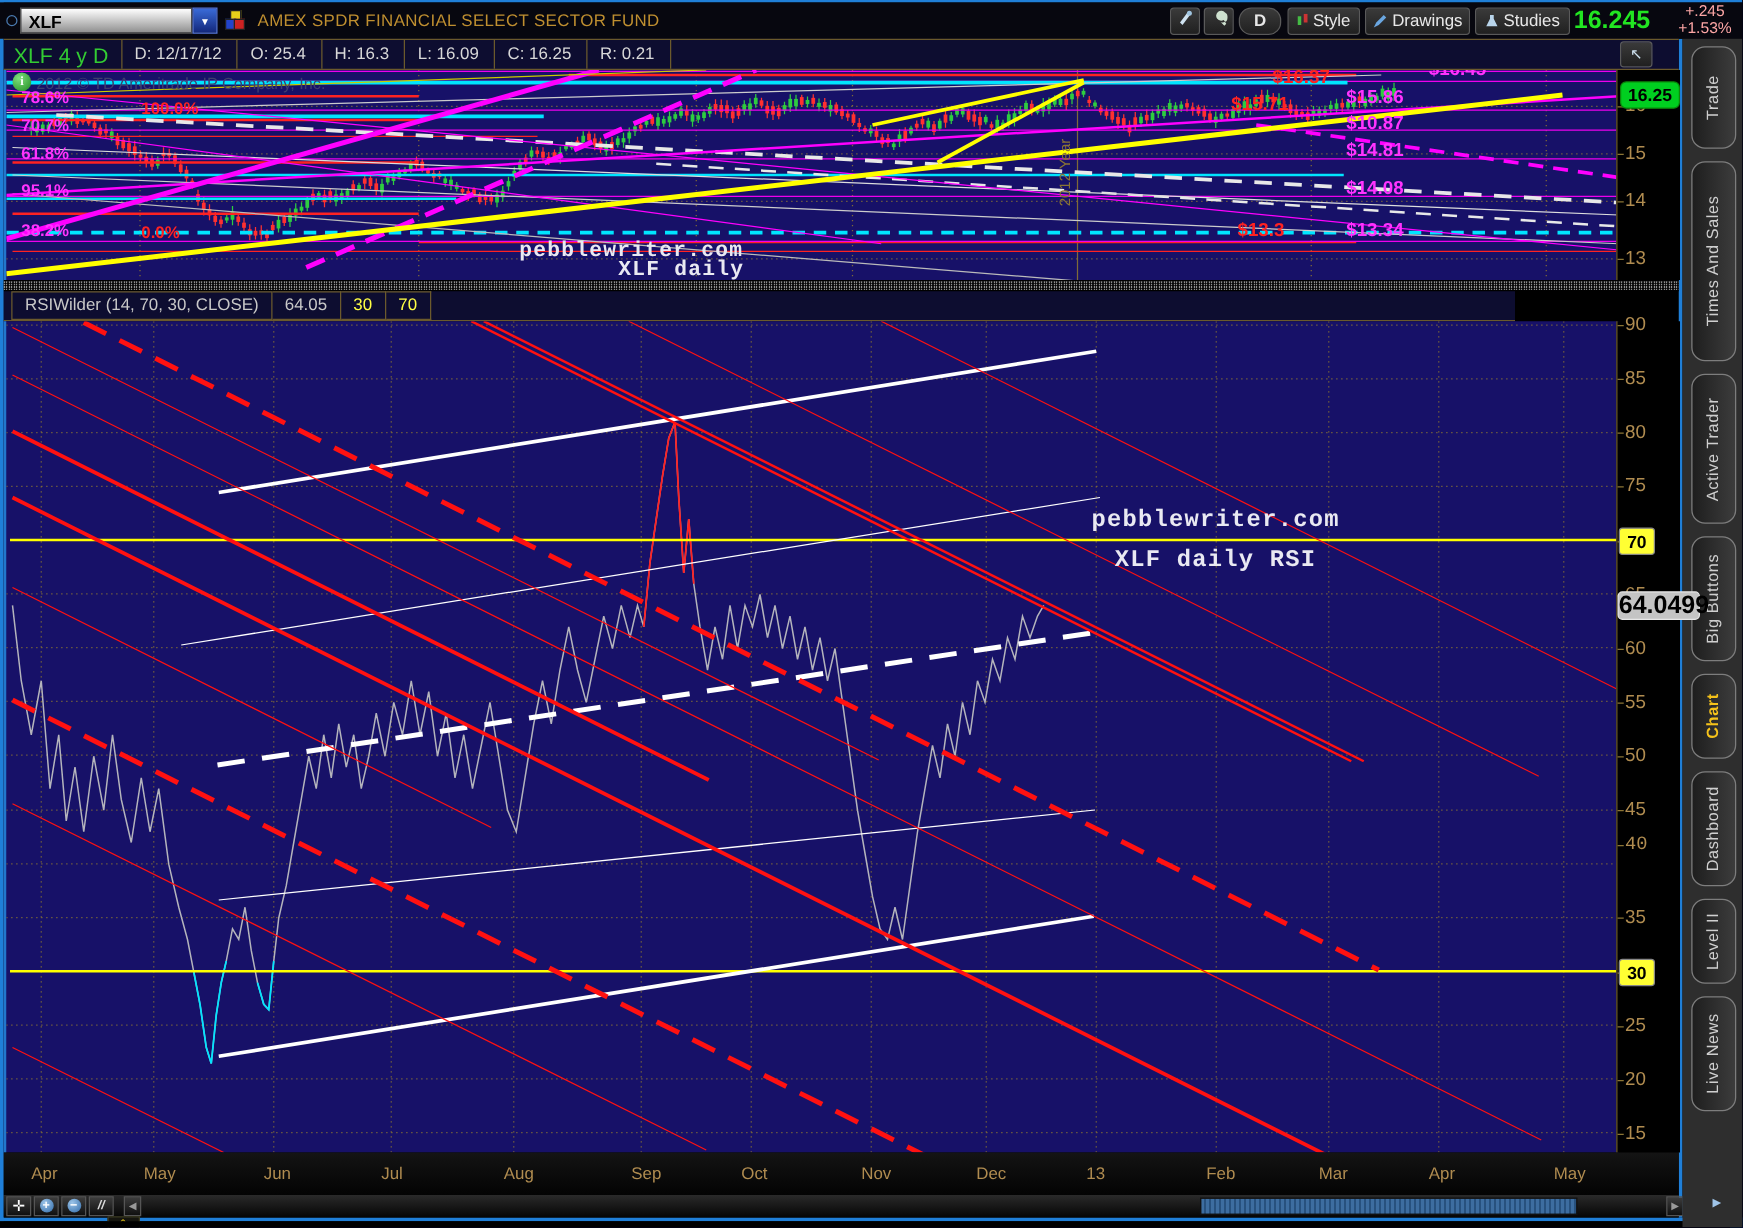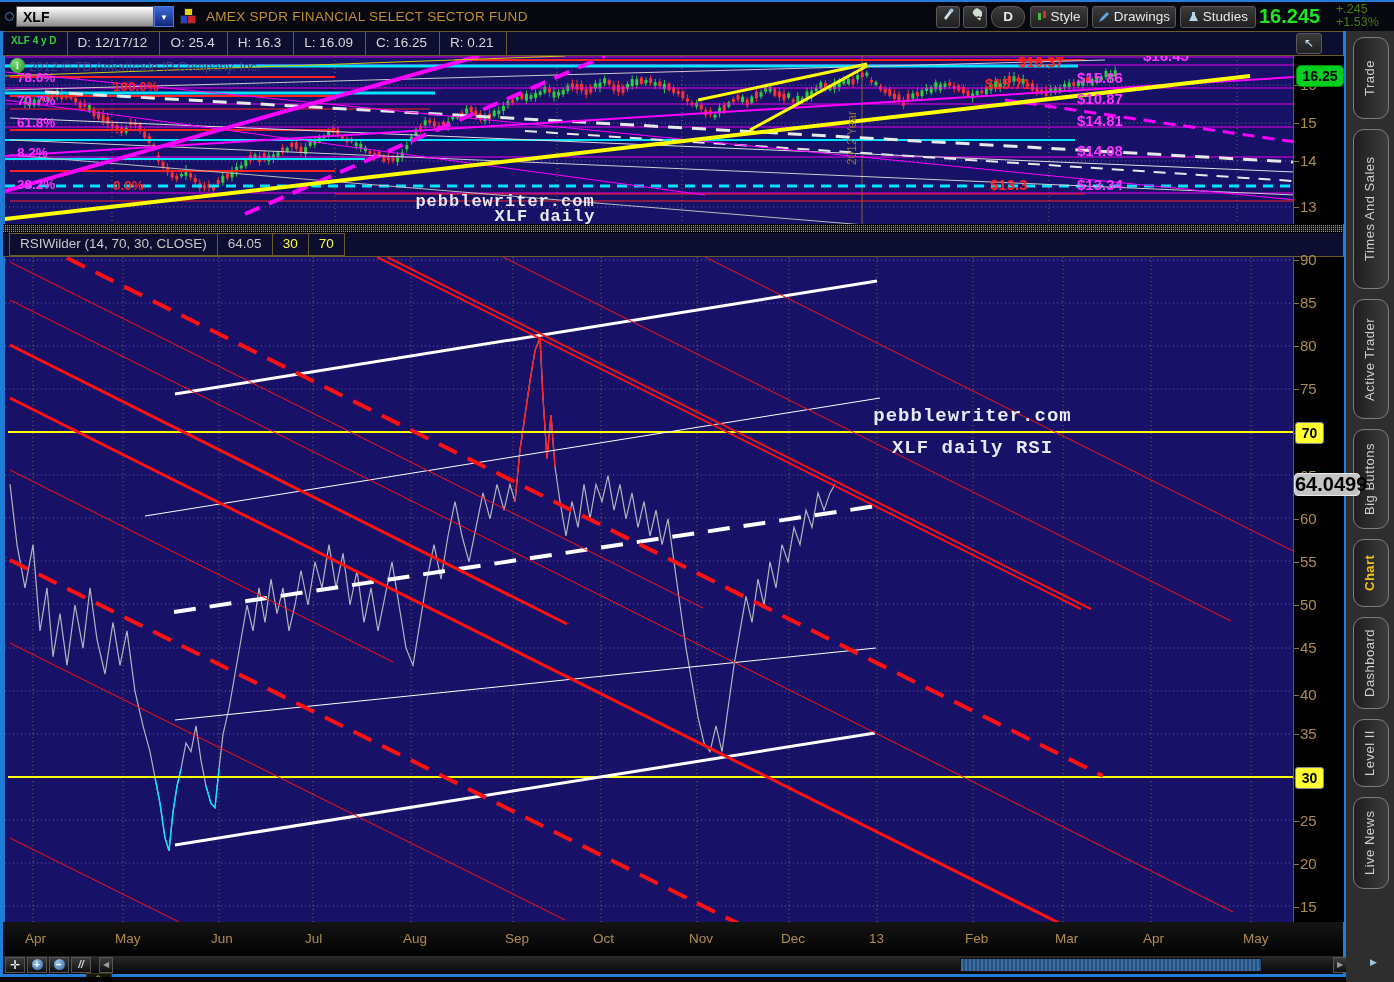--- a/index.html
+++ b/index.html
@@ -12,32 +12,32 @@
   #titlebar{left:0;top:2px;width:1394px;height:29px;background:#07070f;}
   #symbol-box{left:16px;top:4px;width:138px;height:21px;background:linear-gradient(#ffffff,#8f8f8f);
       color:#000;font-weight:bold;font-size:14px;line-height:21px;padding-left:6px;box-sizing:border-box;border:1px solid #555;}
   #symbol-dd{left:154px;top:4px;width:20px;height:21px;background:linear-gradient(#3a6bd8,#13277a);
       border:1px solid #5577dd;color:#fff;font-size:8px;text-align:center;line-height:21px;box-sizing:border-box;}
   .sq{position:absolute;width:7px;height:7px;border:1px solid #222;}
   #fund-name{left:206px;top:7px;color:#bf8f30;font-size:13.5px;letter-spacing:.3px;}
   .tb-btn{background:linear-gradient(#3a3a3a,#202020);border:1px solid #5a5a5a;border-radius:3px;
       color:#e8e8e8;font-size:13.5px;text-align:center;box-sizing:border-box;height:22px;line-height:20px;}
   #price-big{font-size:20px;font-weight:bold;color:#22e522;}
-  .chg{color:#4d7c0f;font-size:12.5px;text-align:left;width:56px;line-height:13px;}
+  .chg{color:#fca5a5;font-size:12.5px;text-align:center;width:56px;line-height:13px;}
   
   #ohlc-row{left:3px;top:31px;width:1340px;height:25px;background:#0d0d30;border-top:1px solid #6b5a2c;border-bottom:1px solid #6b5a2c;display:flex;box-sizing:border-box;}
-  #series-label{color:#33cc33;font-weight:bold;font-size:10px;padding:3px 10px 0 8px;border-right:1px solid #6b5a2c;}
+  #series-label{color:#33cc33;font-weight:normal;font-size:17px;padding:3px 10px 0 8px;border-right:1px solid #6b5a2c;}
   .ohlc-cell{color:#d8d8d8;font-size:13.5px;padding:3px 12px 0 10px;border-right:1px solid #6b5a2c;}
   
   #price-panel{left:3px;top:56px;width:1290px;height:168px;background:#171168;overflow:hidden;border-left:2px solid #2277cc;}
   #price-axis{left:1293px;top:56px;width:50px;height:168px;background:#000;border-left:1px solid #6b5a2c;}
   #divider{left:3px;top:224px;width:1340px;height:9px;
      background:repeating-linear-gradient(90deg,#9a9a9a 0 1px,#1c1c1c 1px 2px),repeating-linear-gradient(0deg,#777 0 1px,#222 1px 2px);
      background-blend-mode:overlay;border-top:1px solid #000;border-bottom:1px solid #000;box-sizing:border-box;}
-  #rsi-header{left:3px;top:233px;width:1340px;height:24px;background:#0d0d30;border-bottom:1px solid #6b5a2c;display:flex;box-sizing:border-box;}
+  #rsi-header{left:3px;top:233px;width:1209px;height:24px;background:#0d0d30;border-bottom:1px solid #6b5a2c;display:flex;box-sizing:border-box;}
   .rsih-cell{font-size:13.5px;color:#c8c8c8;border:1px solid #6b5a2c;border-left:none;padding:2px 10px 0 10px;}
   .rsih-yellow{color:#ffff44;}
   #rsi-panel{left:3px;top:257px;width:1290px;height:665px;background:#171168;overflow:hidden;border-left:2px solid #2277cc;}
   #rsi-axis{left:1293px;top:257px;width:50px;height:665px;background:#000;border-left:1px solid #6b5a2c;}
   .axis-label{position:absolute;left:6px;color:#b08c50;font-size:15px;}
   .axis-label::before{content:"";position:absolute;left:-6px;top:9px;width:5px;height:1px;background:#8a7434;}
   .badge{position:absolute;text-align:center;font-weight:bold;color:#000;}
   
   .fib-label{position:absolute;font-size:13.5px;font-weight:bold;}
   .price-label{position:absolute;font-size:15px;font-weight:bold;}
@@ -662,21 +662,21 @@
       </svg>
     <div id="info-icon">i</div>
     <div id="copyright">2012 © TD Ameritrade IP Company, Inc.</div>
     <div id="year-marker">2012 Year</div>
     <div class="watermark" style="left:330px;top:136px;width:340px;font-size:17px;letter-spacing:1px;">pebblewriter.com</div>
     <div class="watermark" style="left:370px;top:151px;width:340px;font-size:17px;letter-spacing:1px;">XLF daily</div>
     <div id="price-labels">
         <div class="fib-label" style="left:12px;top:14px;color:#ff33ff;">78.6%</div>
         <div class="fib-label" style="left:12px;top:37px;color:#ff33ff;">70.7%</div>
         <div class="fib-label" style="left:12px;top:59px;color:#ff33ff;">61.8%</div>
-        <div class="fib-label" style="left:12px;top:89px;color:#ff33ff;">8.2%</div>
+        <div class="fib-label" style="left:12px;top:89px;color:#ff33ff;">95.1%</div>
         <div class="fib-label" style="left:12px;top:121px;color:#ff33ff;">38.2%</div>
         <div class="fib-label" style="left:108px;top:23px;color:#ff2222;">100.0%</div>
         <div class="fib-label" style="left:108px;top:122px;color:#ff2222;">0.0%</div>
         <div class="price-label" style="left:1013px;top:-3px;color:#ff2222;">$16.37</div>
         <div class="price-label" style="left:980px;top:19px;color:#ff2222;">$15.71</div>
         <div class="price-label" style="left:985px;top:120px;color:#ff2222;">$13.3</div>
         <div class="price-label" style="left:1138px;top:-9px;color:#ff33ff;">$16.45</div>
         <div class="price-label" style="left:1072px;top:13px;color:#ff33ff;">$15.86</div>
         <div class="price-label" style="left:1072px;top:34px;color:#ff33ff;">$10.87</div>
         <div class="price-label" style="left:1072px;top:56px;color:#ff33ff;">$14.81</div>
@@ -768,21 +768,21 @@
         <div class="axis-label" style="top:-6px;">90</div>
         <div class="axis-label" style="top:37.125px;">85</div>
         <div class="axis-label" style="top:80.25px;">80</div>
         <div class="axis-label" style="top:123.375px;">75</div>
         <div class="axis-label" style="top:166.5px;">70</div>
         <div class="axis-label" style="top:209.625px;">65</div>
         <div class="axis-label" style="top:252.75px;">60</div>
         <div class="axis-label" style="top:295.875px;">55</div>
         <div class="axis-label" style="top:339px;">50</div>
         <div class="axis-label" style="top:382.125px;">45</div>
-        <div class="axis-label" style="top:429px;">40</div>
+        <div class="axis-label" style="top:410px;font-family:Liberation Mono, monospace;">40</div>
         <div class="axis-label" style="top:468.375px;">35</div>
         <div class="axis-label" style="top:511.5px;">30</div>
         <div class="axis-label" style="top:554.625px;">25</div>
         <div class="axis-label" style="top:597.75px;">20</div>
         <div class="axis-label" style="top:640.875px;">15</div>
       </div>
     <div class="badge" style="left:1px;top:165px;width:27px;height:20px;line-height:20px;background:#ffff33;border:1px solid #888;border-radius:3px;font-size:14px;">70</div>
     <div class="badge" style="left:1px;top:510px;width:27px;height:20px;line-height:20px;background:#ffff33;border:1px solid #888;border-radius:3px;font-size:14px;">30</div>
     <div class="badge" style="left:0px;top:216px;width:64px;height:21px;line-height:21px;background:#c4c4c4;border:1px solid #e8e8e8;border-radius:4px;font-size:20px;z-index:5;">64.0499</div>
   </div>

